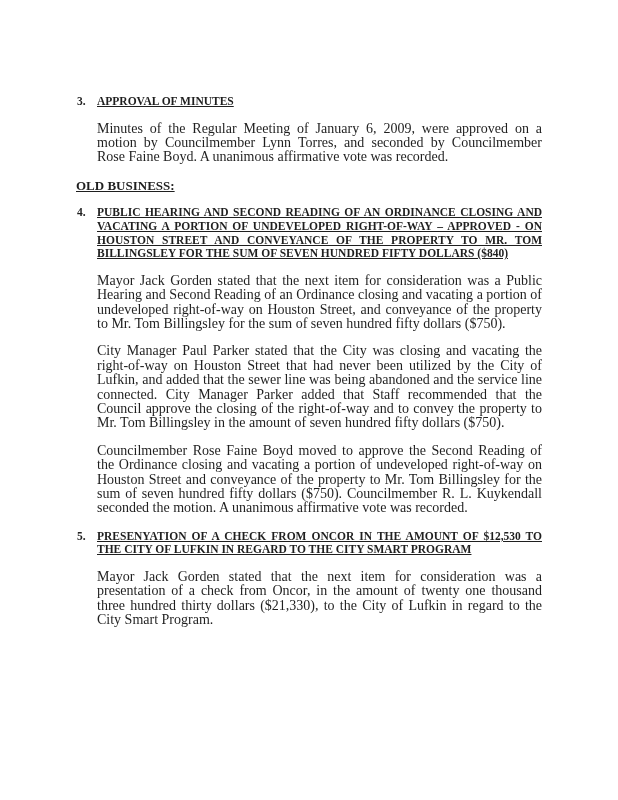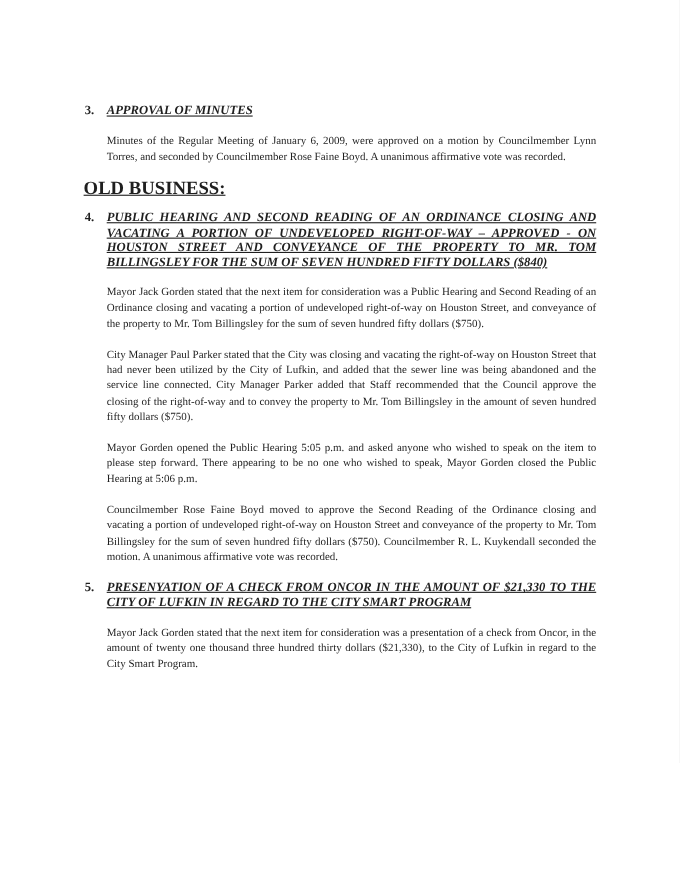--- a/index.html
+++ b/index.html
@@ -35,31 +35,30 @@
     font-weight: bold;
     line-height: 13.6px;
   }
   .item-heading {
     margin: 0;
     font-size: 11.5px;
     font-weight: bold;
     text-decoration: underline;
     text-align: justify;
     line-height: 13.6px;
-    font-style: italic;
   }
   .para {
     margin: 13px 0 0 0;
-    font-size: 10px;
+    font-size: 14px;
     line-height: 14.4px;
     text-align: justify;
   }
   .section-label {
     margin: 0 0 14px 0;
-    font-size: 17px;
+    font-size: 13px;
     font-weight: bold;
     text-decoration: underline;
     line-height: 13.6px;
   }
 </style>
 </head>
 <body>
 
 <div class="page">
   <div class="content">
@@ -70,25 +69,24 @@
       <p class="para">Minutes of the Regular Meeting of January 6, 2009, were approved on a motion by Councilmember Lynn Torres, and seconded by Councilmember Rose Faine Boyd. A unanimous affirmative vote was recorded.</p>
     </section>
 
     <h2 class="section-label">OLD BUSINESS:</h2>
 
     <section class="agenda-item">
       <span class="item-num">4.</span>
       <h3 class="item-heading">PUBLIC HEARING AND SECOND READING OF AN ORDINANCE CLOSING AND VACATING A PORTION OF UNDEVELOPED RIGHT-OF-WAY – APPROVED - ON HOUSTON STREET AND CONVEYANCE OF THE PROPERTY TO MR. TOM BILLINGSLEY FOR THE SUM OF SEVEN HUNDRED FIFTY DOLLARS ($840)</h3>
       <p class="para">Mayor Jack Gorden stated that the next item for consideration was a Public Hearing and Second Reading of an Ordinance closing and vacating a portion of undeveloped right-of-way on Houston Street, and conveyance of the property to Mr. Tom Billingsley for the sum of seven hundred fifty dollars ($750).</p>
       <p class="para">City Manager Paul Parker stated that the City was closing and vacating the right-of-way on Houston Street that had never been utilized by the City of Lufkin, and added that the sewer line was being abandoned and the service line connected.  City Manager Parker added that Staff recommended that the Council approve the closing of the right-of-way and to convey the property to Mr. Tom Billingsley in the amount of seven hundred fifty dollars ($750).</p>
-      <p class="para">Mayor Gorden opened the Public Hearing 5:05 p.m. and asked anyone who wished to speak on the item to please step forward. There appearing to be no one who wished to speak, Mayor Gorden closed the Public Hearing at 5:06 p.m.</p>
       <p class="para">Councilmember Rose Faine Boyd moved to approve the Second Reading of the Ordinance closing and vacating a portion of undeveloped right-of-way on Houston Street and conveyance of the property to Mr. Tom Billingsley for the sum of seven hundred fifty dollars ($750). Councilmember R. L. Kuykendall seconded the motion.  A unanimous affirmative vote was recorded.</p>
     </section>
 
 
     <section class="agenda-item">
       <span class="item-num">5.</span>
-      <h3 class="item-heading">PRESENYATION OF A CHECK FROM ONCOR IN THE AMOUNT OF $21,330 TO THE CITY OF LUFKIN IN REGARD TO THE CITY SMART PROGRAM</h3>
+      <h3 class="item-heading">PRESENYATION OF A CHECK FROM ONCOR IN THE AMOUNT OF $12,530 TO THE CITY OF LUFKIN IN REGARD TO THE CITY SMART PROGRAM</h3>
       <p class="para">Mayor Jack Gorden stated that the next item for consideration was a presentation of a check from Oncor, in the amount of twenty one thousand three hundred thirty dollars ($21,330), to the City of Lufkin in regard to the City Smart Program.</p>
     </section>
 
   </div>
 </div>
 
 </body></html>

